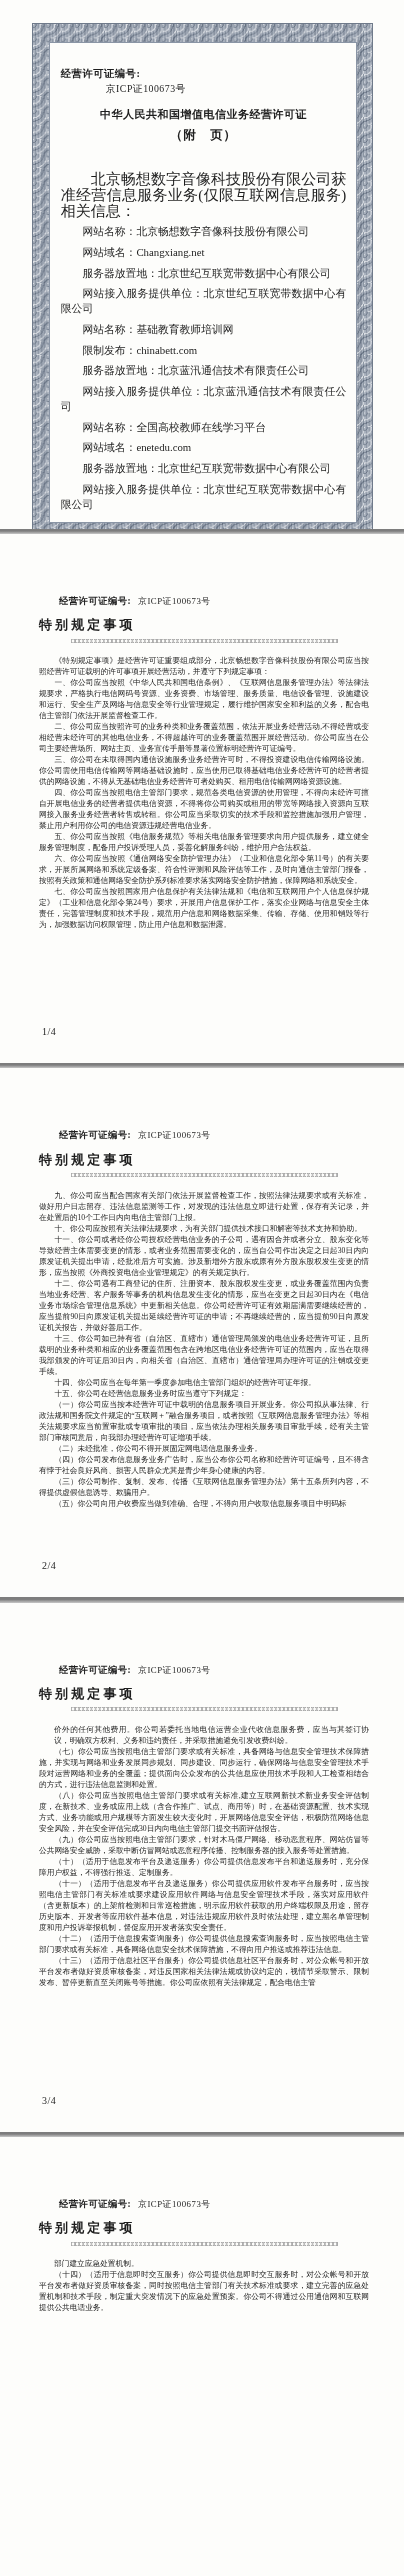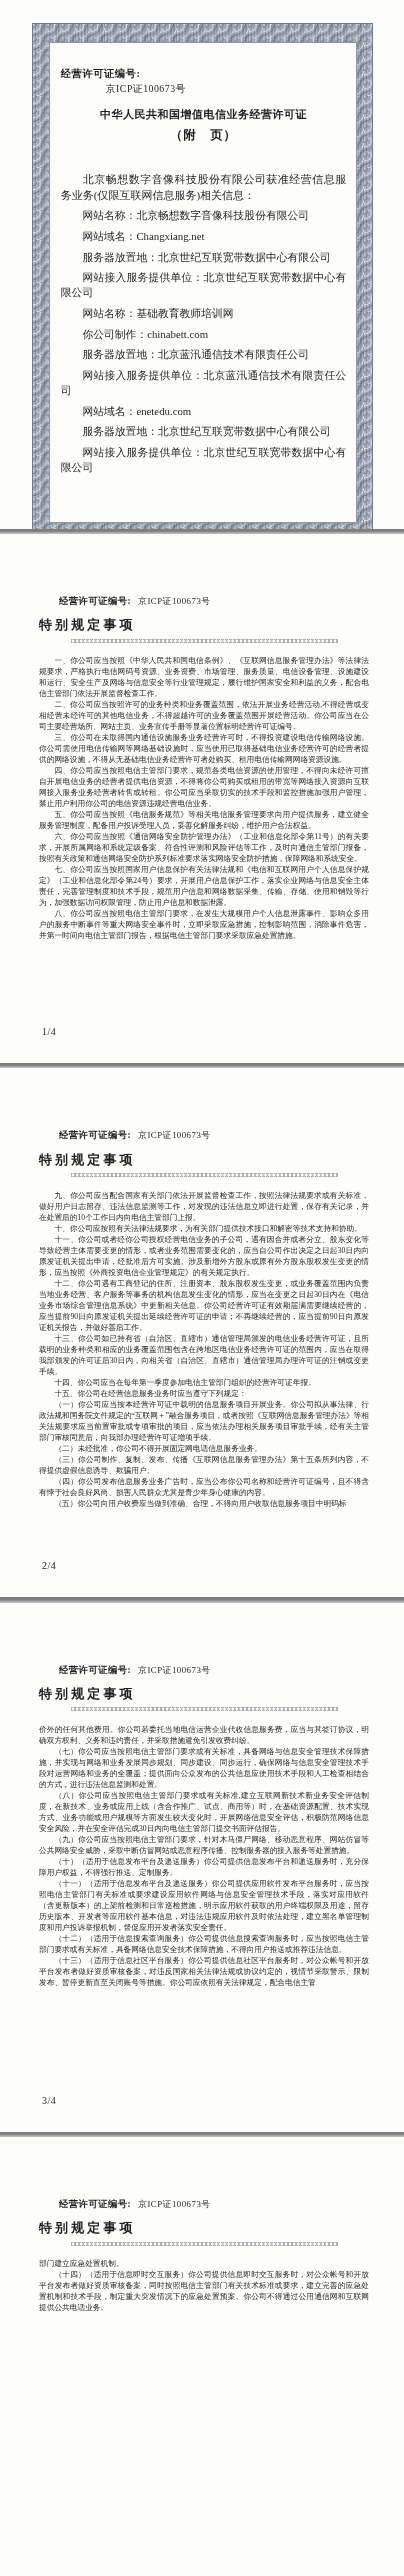--- a/index.html
+++ b/index.html
@@ -53,21 +53,21 @@
   .lic-no{display:block;margin:2.1px 0 0 45px;font-weight:normal;font-size:9.8px;letter-spacing:0.5px;}
   .cert-title{
     font-size:11px;font-weight:bold;text-align:center;
     margin:10.3px 0 0;letter-spacing:0.5px;
   }
   .cert-sub{
     font-size:12.4px;font-weight:bold;text-align:center;
     margin-top:5px;letter-spacing:1px;
   }
   .cert-intro{
-    font-size:11px;line-height:16px;
+    font-size:15px;line-height:16px;
     margin:27px 0 0;text-indent:2em;text-align:justify;
   }
   .cert-info p{
     font-size:10.8px;line-height:15px;
     margin:5.7px 0 0;text-indent:2em;text-align:justify;
   }
 
   
   .prov{padding:61px 36px 0 39px;}
   .phead{font-size:9.3px;letter-spacing:0.5px;padding-left:20px;}
@@ -85,21 +85,21 @@
       linear-gradient(315deg,#8f8f8f 25%,transparent 25%) 0 0/4.1px 4.1px,
       linear-gradient(45deg,#8f8f8f 25%,transparent 25%) 0 0/4.1px 4.1px;
     opacity:.75;
   }
   .pbody{
     margin-top:12.4px;
     font-size:7.7px;line-height:11px;
     text-align:justify;
   }
   .pbody p{margin:0;text-indent:2em;}
-  .pbody p.cont{text-indent:0;}
+  .pbody p.cont{text-indent:0;margin-left:15px;}
   .pnum{
     position:absolute;bottom:26px;left:0;width:100%;
     text-align:left;font-size:10px;letter-spacing:0.5px;margin-left:42px;
   }
 </style>
 </head>
 <body>
 
 <div class="doc">
 
@@ -112,49 +112,50 @@
         </div>
         <h1 class="cert-title">中华人民共和国增值电信业务经营许可证</h1>
         <div class="cert-sub">（附　页）</div>
         <p class="cert-intro">北京畅想数字音像科技股份有限公司获准经营信息服务业务(仅限互联网信息服务)相关信息：</p>
         <div class="cert-info">
             <p>网站名称：北京畅想数字音像科技股份有限公司</p>
             <p>网站域名：Changxiang.net</p>
             <p>服务器放置地：北京世纪互联宽带数据中心有限公司</p>
             <p>网站接入服务提供单位：北京世纪互联宽带数据中心有限公司</p>
             <p>网站名称：基础教育教师培训网</p>
-            <p>你公司制作：chinabett.com</p>
+            <p>限制发布：chinabett.com</p>
             <p>服务器放置地：北京蓝汛通信技术有限责任公司</p>
             <p>网站接入服务提供单位：北京蓝汛通信技术有限责任公司</p>
+            <p>网站名称：全国高校教师在线学习平台</p>
             <p>网站域名：enetedu.com</p>
             <p>服务器放置地：北京世纪互联宽带数据中心有限公司</p>
             <p>网站接入服务提供单位：北京世纪互联宽带数据中心有限公司</p>
           </div>
       </div>
     </div>
   </section>
 
   <div class="gap"></div>
 
   <section class="page prov">
     <div class="phead">
       <span class="plabel">经营许可证编号:</span>
       <span class="pno">京ICP证100673号</span>
     </div>
     <h2 class="ptitle">特别规定事项</h2>
     <div class="zigzag"></div>
     <div class="pbody">
+        <p>《特别规定事项》是经营许可证重要组成部分，北京畅想数字音像科技股份有限公司应当按照经营许可证载明的许可事项开展经营活动，并遵守下列规定事项：</p>
         <p>一、你公司应当按照《中华人民共和国电信条例》、《互联网信息服务管理办法》等法律法规要求，严格执行电信网码号资源、业务资费、市场管理、服务质量、电信设备管理、设施建设和运行、安全生产及网络与信息安全等行业管理规定，履行维护国家安全和利益的义务，配合电信主管部门依法开展监督检查工作。</p>
         <p>二、你公司应当按照许可的业务种类和业务覆盖范围，依法开展业务经营活动,不得经营或变相经营未经许可的其他电信业务，不得超越许可的业务覆盖范围开展经营活动。你公司应当在公司主要经营场所、网站主页、业务宣传手册等显著位置标明经营许可证编号。</p>
         <p>三、你公司在未取得国内通信设施服务业务经营许可时，不得投资建设电信传输网络设施。你公司需使用电信传输网等网络基础设施时，应当使用已取得基础电信业务经营许可的经营者提供的网络设施，不得从无基础电信业务经营许可者处购买、租用电信传输网网络资源设施。</p>
         <p>四、你公司应当按照电信主管部门要求，规范各类电信资源的使用管理，不得向未经许可擅自开展电信业务的经营者提供电信资源，不得将你公司购买或租用的带宽等网络接入资源向互联网接入服务业务经营者转售或转租。你公司应当采取切实的技术手段和监控措施加强用户管理，禁止用户利用你公司的电信资源违规经营电信业务。</p>
         <p>五、你公司应当按照《电信服务规范》等相关电信服务管理要求向用户提供服务，建立健全服务管理制度，配备用户投诉受理人员，妥善化解服务纠纷，维护用户合法权益。</p>
         <p>六、你公司应当按照《通信网络安全防护管理办法》（工业和信息化部令第11号）的有关要求，开展所属网络和系统定级备案、符合性评测和风险评估等工作，及时向通信主管部门报备，按照有关政策和通信网络安全防护系列标准要求落实网络安全防护措施，保障网络和系统安全。</p>
         <p>七、你公司应当按照国家用户信息保护有关法律法规和《电信和互联网用户个人信息保护规定》（工业和信息化部令第24号）要求，开展用户信息保护工作，落实企业网络与信息安全主体责任，完善管理制度和技术手段，规范用户信息和网络数据采集、传输、存储、使用和销毁等行为，加强数据访问权限管理，防止用户信息和数据泄露。</p>
-        <p>八、你公司应当按照电信主管部门要求，在发生大规模用户个人信息泄露事件、影响众多用户的服务中断事件等重大网络安全事件时，立即采取应急措施，控制影响范围，消除事件危害，并第一时间向电信主管部门报告，根据电信主管部门要求采取应急处置措施。</p>
       </div>
     <div class="pnum">1/4</div>
   </section>
 
   <div class="gap"></div>
 
   <section class="page prov">
     <div class="phead">
       <span class="plabel">经营许可证编号:</span>
       <span class="pno">京ICP证100673号</span>
@@ -164,22 +165,22 @@
     <div class="pbody">
         <p>九、你公司应当配合国家有关部门依法开展监督检查工作，按照法律法规要求或有关标准，做好用户日志留存、违法信息监测等工作，对发现的违法信息立即进行处置，保存有关记录，并在处置后的10个工作日内向电信主管部门上报。</p>
         <p>十、你公司应按照有关法律法规要求，为有关部门提供技术接口和解密等技术支持和协助。</p>
         <p>十一、你公司或者经你公司授权经营电信业务的子公司，遇有因合并或者分立、股东变化等导致经营主体需要变更的情形，或者业务范围需要变化的，应当自公司作出决定之日起30日内向原发证机关提出申请，经批准后方可实施。涉及新增外方股东或原有外方股东股权发生变更的情形，应当按照《外商投资电信企业管理规定》的有关规定执行。</p>
         <p>十二、你公司遇有工商登记的住所、注册资本、股东股权发生变更，或业务覆盖范围内负责当地业务经营、客户服务等事务的机构信息发生变化的情形，应当在变更之日起30日内在《电信业务市场综合管理信息系统》中更新相关信息。你公司经营许可证有效期届满需要继续经营的，应当提前90日向原发证机关提出延续经营许可证的申请；不再继续经营的，应当提前90日向原发证机关报告，并做好善后工作。</p>
         <p>十三、你公司如已持有省（自治区、直辖市）通信管理局颁发的电信业务经营许可证，且所载明的业务种类和相应的业务覆盖范围包含在跨地区电信业务经营许可证的范围内，应当在取得我部颁发的许可证后30日内，向相关省（自治区、直辖市）通信管理局办理许可证的注销或变更手续。</p>
         <p>十四、你公司应当在每年第一季度参加电信主管部门组织的经营许可证年报。</p>
         <p>十五、你公司在经营信息服务业务时应当遵守下列规定：</p>
         <p>（一）你公司应当按本经营许可证中载明的信息服务项目开展业务。你公司拟从事法律、行政法规和国务院文件规定的“互联网＋”融合服务项目，或者按照《互联网信息服务管理办法》等相关法规要求应当前置审批或专项审批的项目，应当依法办理相关服务项目审批手续，经有关主管部门审核同意后，向我部办理经营许可证增项手续。</p>
         <p>（二）未经批准，你公司不得开展固定网电话信息服务业务。</p>
+        <p>（四）你公司发布信息服务业务广告时，应当公布你公司名称和经营许可证编号，且不得含有悖于社会良好风尚、损害人民群众尤其是青少年身心健康的内容。</p>
         <p>（三）你公司制作、复制、发布、传播《互联网信息服务管理办法》第十五条所列内容，不得提供虚假信息诱导、欺骗用户。</p>
-        <p>（四）你公司发布信息服务业务广告时，应当公布你公司名称和经营许可证编号，且不得含有悖于社会良好风尚、损害人民群众尤其是青少年身心健康的内容。</p>
         <p>（五）你公司向用户收费应当做到准确、合理，不得向用户收取信息服务项目中明码标</p>
       </div>
     <div class="pnum">2/4</div>
   </section>
 
   <div class="gap"></div>
 
   <section class="page prov">
     <div class="phead">
       <span class="plabel">经营许可证编号:</span>

